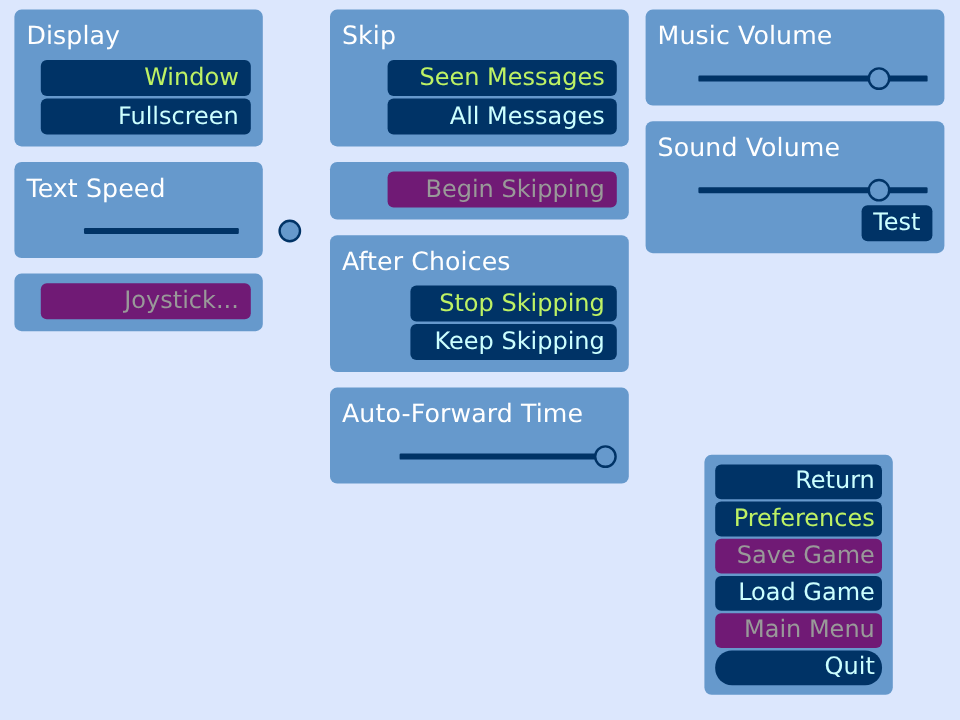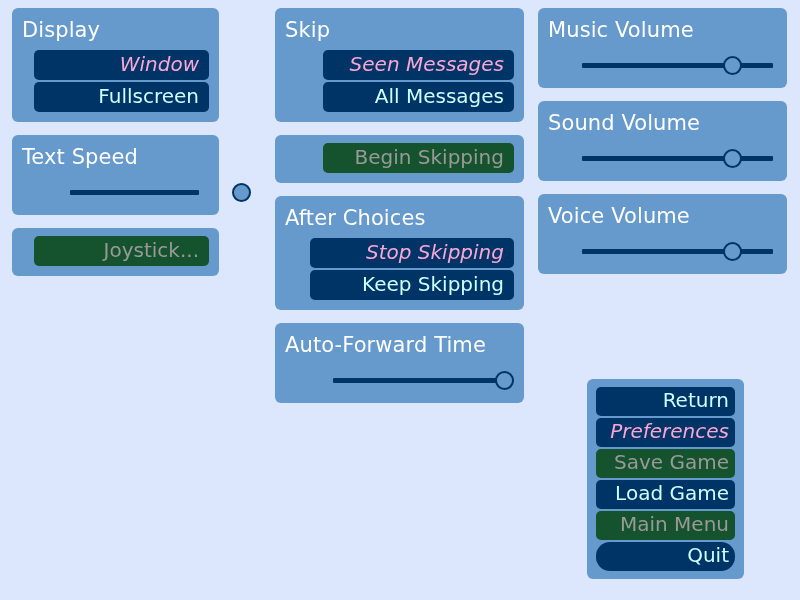--- a/index.html
+++ b/index.html
@@ -64,30 +64,30 @@
     font-size: 20px;
     line-height: 22px;
     padding: 3px 10px 5px 10px;
     text-align: right;
     white-space: nowrap;
     border: none;
     font-family: "DejaVu Sans", sans-serif;
     cursor: pointer;
     display: block;
   }
-  .btn.selected { color: #f9a8d4; font-style: italic; }
+  .btn.selected { color: #bef264; }
   .btn.disabled {
-    background: #14532d;
+    background: #701a75;
     color: #999999;
     cursor: default;
   }
 
   
   .w-175 { width: 175px; }
-  .w-180 { width: 204px; padding-left: 13px; }
+  .w-180 { width: 172px; padding-left: 13px; }
   .w-185 { width: 191px; }
 
   
   .action-row {
     display: flex;
     justify-content: flex-end;
   }
 
   
   .slider {
@@ -210,29 +210,25 @@
         <div class="slider-knob" style="left: 175.39px;"></div>
       </div>
     </div>
 
     <div class="panel">
       <div class="panel-title">Sound Volume</div>
       <div class="slider">
         <div class="slider-track wide"></div>
         <div class="slider-knob" style="left: 175.39px;"></div>
       </div>
-    </div>
-
-    <div class="panel">
-      <div class="panel-title">Voice Volume</div>
-      <div class="slider">
-        <div class="slider-track wide"></div>
-        <div class="slider-knob" style="left: 175.39px;"></div>
-      </div>
-    </div>
+      <div class="action-row">
+        <button class="btn">Test</button>
+      </div>
+    </div>
+
 
   </div>
 
   <div class="nav-menu">
     <button class="btn">Return</button>
     <button class="btn selected">Preferences</button>
     <button class="btn disabled">Save Game</button>
     <button class="btn">Load Game</button>
     <button class="btn disabled">Main Menu</button>
     <button class="btn">Quit</button>

